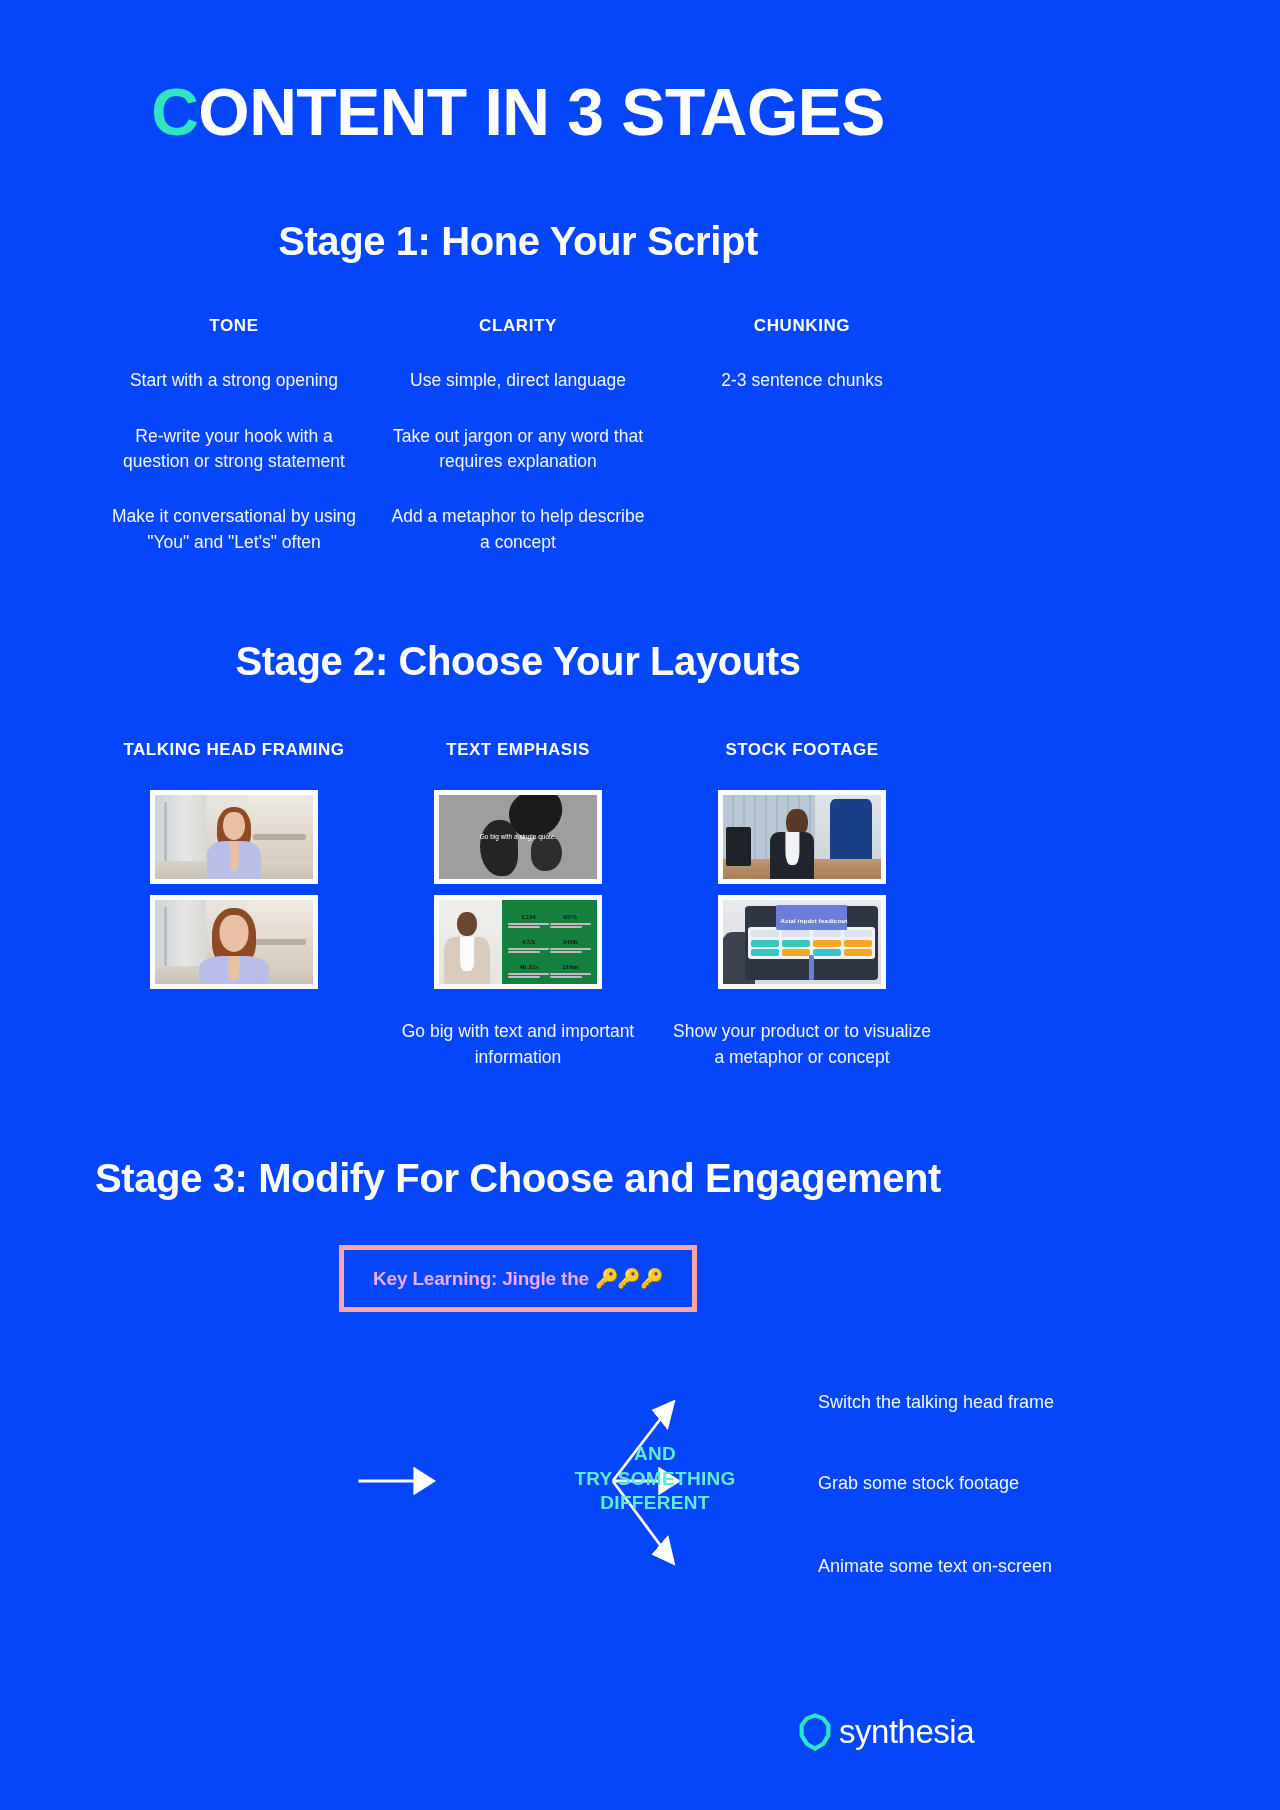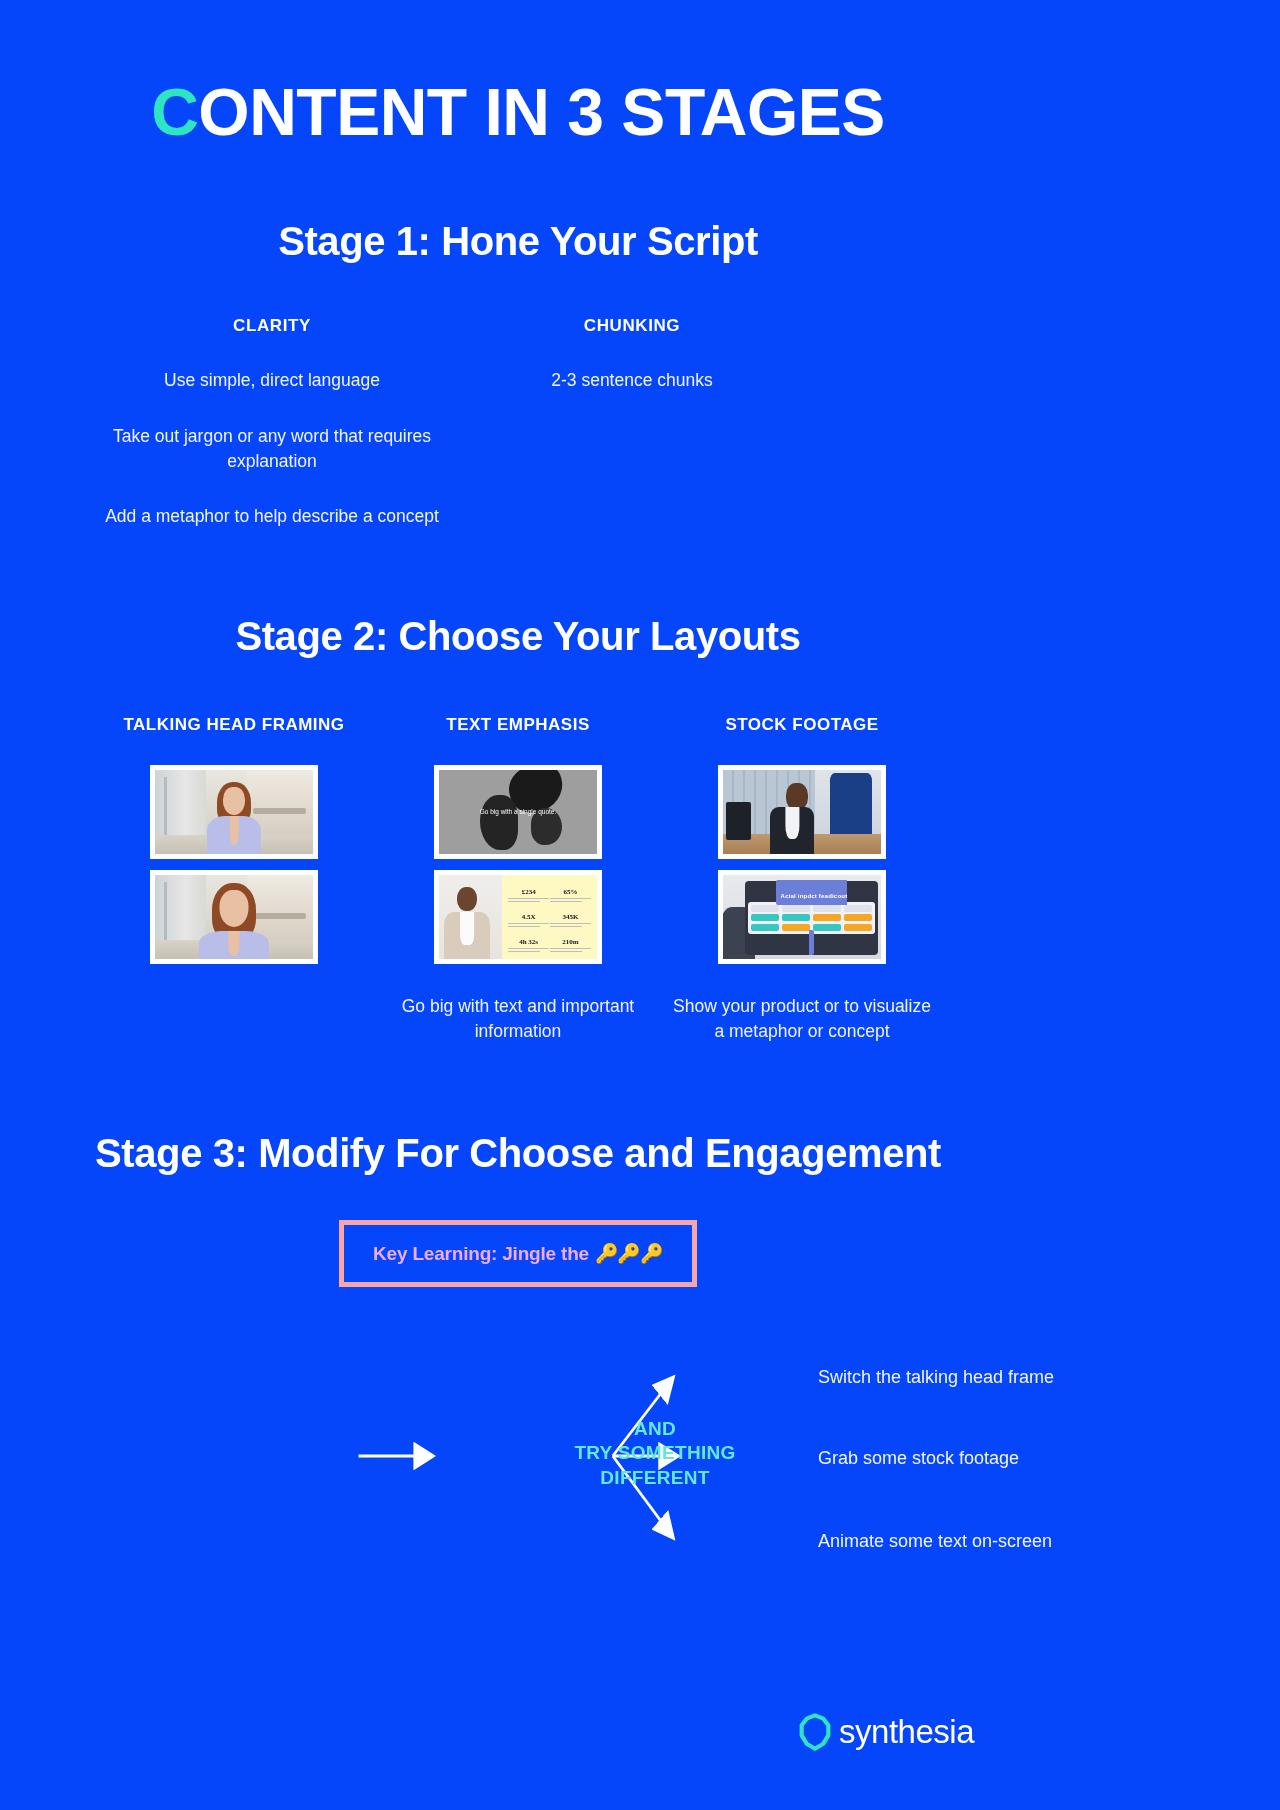--- a/index.html
+++ b/index.html
@@ -168,21 +168,21 @@
   .art-quote .blot3 {
     position:absolute; left:58%; top:46%; width:20%; height:44%;
     background:#2c2c2c; border-radius:46% 54% 52% 44%;
   }
   .art-quote .qtext {
     position:relative; z-index:3; color:#fff;
     font-size:6.5px; text-align:center; line-height:1.5; width:84%;
   }
 
   
-  .art-stats { background:#fef9c3; display:flex; }
+  .art-stats { background:#15803d; display:flex; }
   .art-stats .man {
     position:relative; width:40%; height:100%;
     background:linear-gradient(180deg,#f0eeeb,#e7e4df);
   }
   .art-stats .man .head {
     position:absolute; left:44%; top:14%; transform:translateX(-50%);
     width:20px; height:24px; background:#6b4530; border-radius:46%;
   }
   .art-stats .man .torso {
     position:absolute; left:44%; top:44%; transform:translateX(-50%);
@@ -337,20 +337,26 @@
 
   <h1 class="main-title">
     <span class="accent">C</span><span>ONTENT IN 3 STAGES</span>
   </h1>
 
   <section class="s1-wrap">
     <h2 class="stage-title">Stage 1: Hone Your Script</h2>
 
     <div class="cols3 s1-cols" style="margin-top:52px;">
 
+      <div class="col">
+        <div class="col-head">TONE</div>
+        <div class="col-item">Start with a strong opening</div>
+        <div class="col-item">Re-write your hook with a question or strong statement</div>
+        <div class="col-item">Make it conversational by using "You" and "Let's" often</div>
+      </div>
 
       <div class="col">
         <div class="col-head">CLARITY</div>
         <div class="col-item">Use simple, direct language</div>
         <div class="col-item">Take out jargon or any word that requires explanation</div>
         <div class="col-item">Add a metaphor to help describe a concept</div>
       </div>
 
       <div class="col">
         <div class="col-head">CHUNKING</div>

